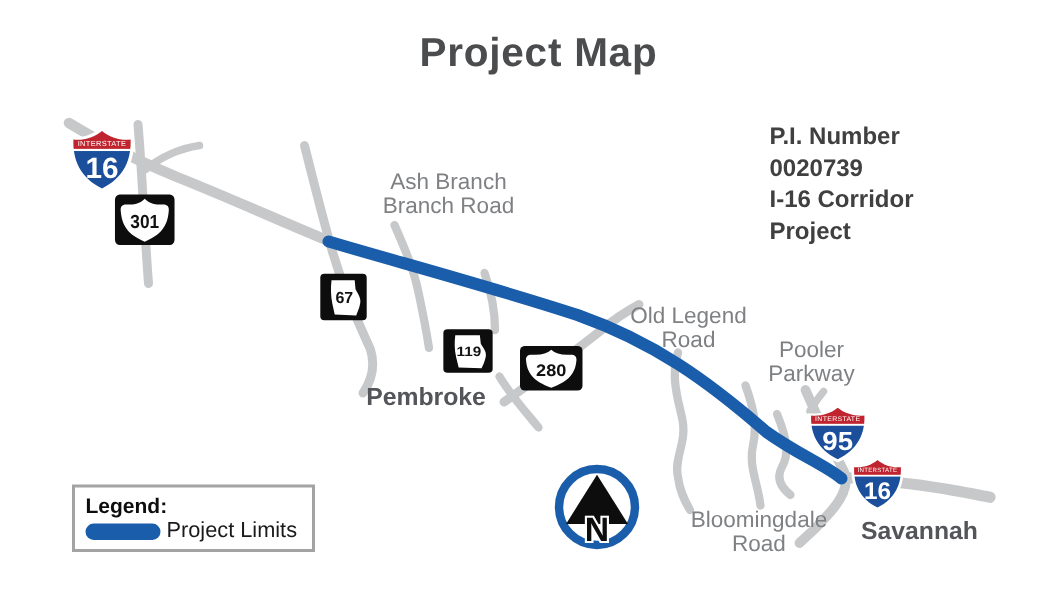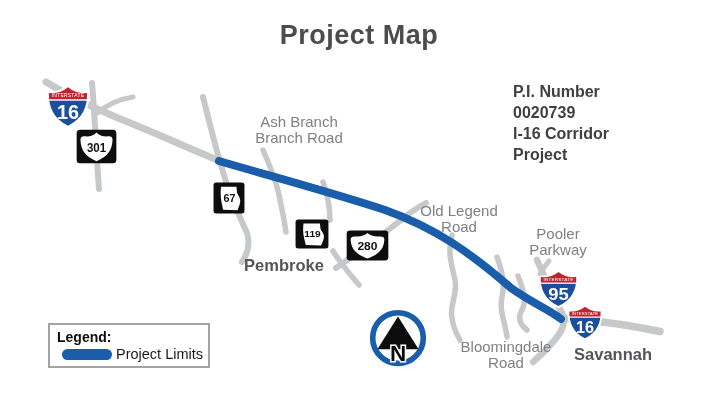--- a/index.html
+++ b/index.html
@@ -25,21 +25,21 @@
   }
   #info-box{
     position:absolute;left:513px;top:81px;
     font-size:16px;font-weight:bold;color:#404040;line-height:21px;white-space:nowrap;
   }
   #legend-box{
     position:absolute;left:48px;top:323px;width:146px;height:33px;
     background:#fff;border:2px solid #a3a3a3;padding:4px 5px 4px 7px;
   }
   #legend-heading{font-size:14px;font-weight:bold;color:#0d0d0d;line-height:16px;}
-  #legend-row{display:flex;align-items:center;margin-top:1px;justify-content:flex-end;}
+  #legend-row{display:flex;align-items:center;margin-top:1px;}
   #legend-swatch{width:50px;height:11px;border-radius:5.5px;background:#1a5dab;flex:0 0 auto;}
   #legend-label{font-size:14.5px;color:#1a1a1a;margin-left:4px;white-space:nowrap;}
   #north-arrow{position:absolute;left:368px;top:308px;}
   .shield-text{font-family:"Liberation Sans",sans-serif;}
 </style>
 </head>
 <body>
 
 <div id="canvas">
 
@@ -133,21 +133,21 @@
   </svg>
 
   <div class="map-label" style="left:299px;top:114px">
     <div>Ash Branch</div>
     <div>Branch Road</div>
   </div>
   <div class="map-label" style="left:459px;top:203px">
     <div>Old Legend</div>
     <div>Road</div>
   </div>
-  <div class="map-label" style="left:558px;top:226px">
+  <div class="map-label" style="left:541px;top:226px">
     <div>Pooler</div>
     <div>Parkway</div>
   </div>
   <div class="map-label" style="left:506px;top:339px">
     <div>Bloomingdale</div>
     <div>Road</div>
   </div>
 
   <div class="city-label" style="left:284px;top:256px">Pembroke</div>
   <div class="city-label" style="left:613px;top:345px">Savannah</div>

